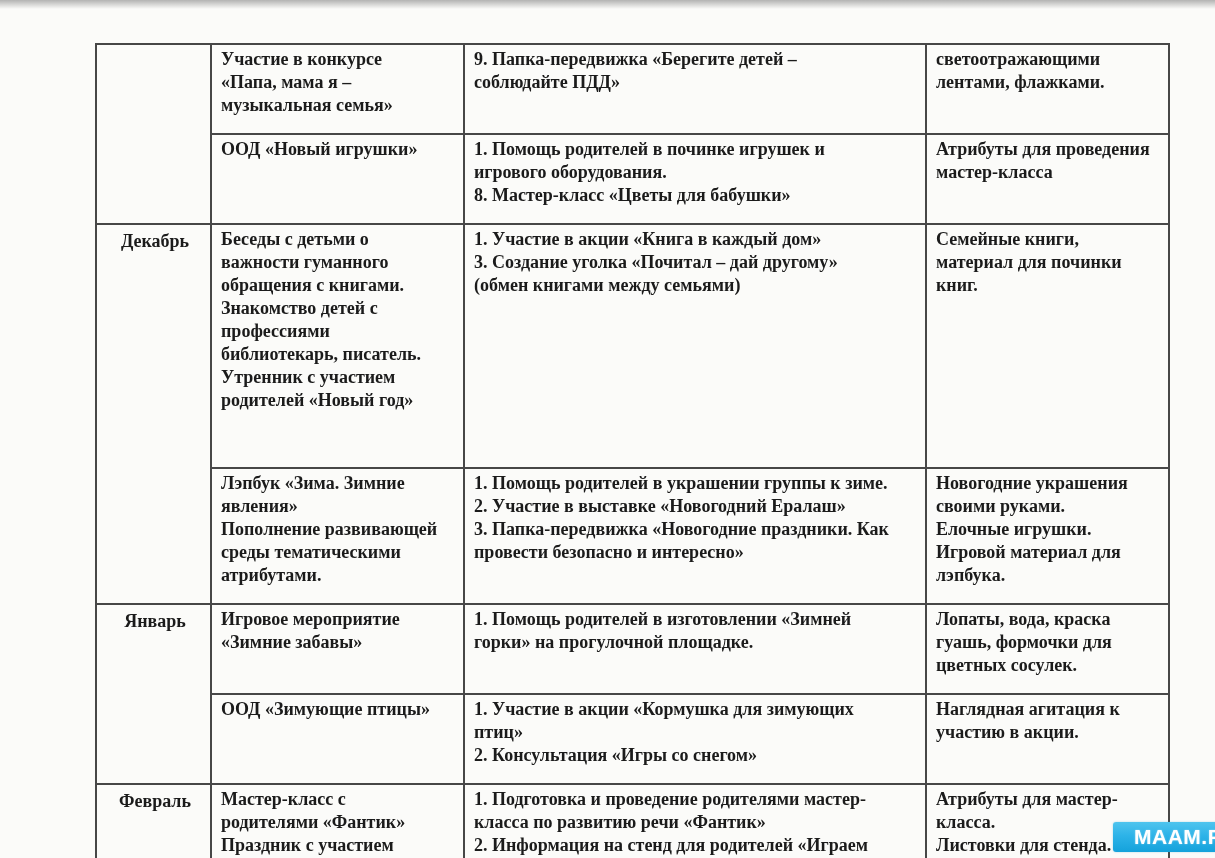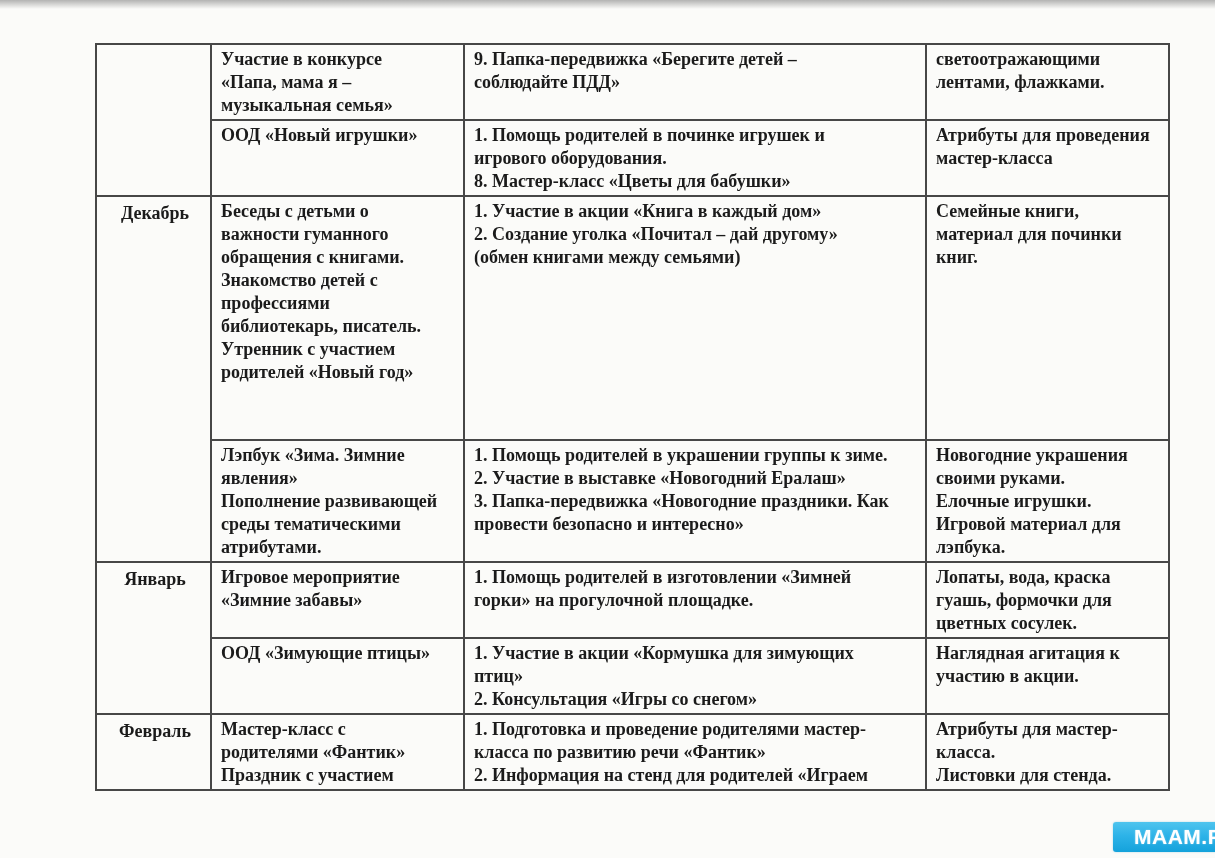--- a/index.html
+++ b/index.html
@@ -24,21 +24,21 @@
     position: absolute;
     left: 95px;
     top: 43px;
     width: 1073px;
     border-collapse: collapse;
     table-layout: fixed;
   }
   table.plan td {
     border: 2px solid #474747;
     vertical-align: top;
-    padding: 3px 6px 2px 9px;
+    padding: 3px 6px 16px 9px;
     font-size: 18px;
     line-height: 23px;
     font-weight: bold;
     color: #1b1b1b;
     white-space: pre-line;
     overflow: hidden;
   }
   table.plan td.month {
     text-align: center;
     padding-top: 5px;
@@ -101,21 +101,21 @@
       <td class="month" rowspan="2">Декабрь</td>
       <td>Беседы с детьми о
 важности гуманного
 обращения с книгами.
 Знакомство детей с
 профессиями
 библиотекарь, писатель.
 Утренник с участием
 родителей «Новый год»</td>
       <td>1. Участие в акции «Книга в каждый дом»
-2. Создание уголка «Почитал – дай другому»
+3. Создание уголка «Почитал – дай другому»
 (обмен книгами между семьями)</td>
       <td>Семейные книги,
 материал для починки
 книг.</td>
     </tr>
     <tr style="height:113px">
       <td>Лэпбук «Зима. Зимние
 явления»
 Пополнение развивающей
 среды тематическими

